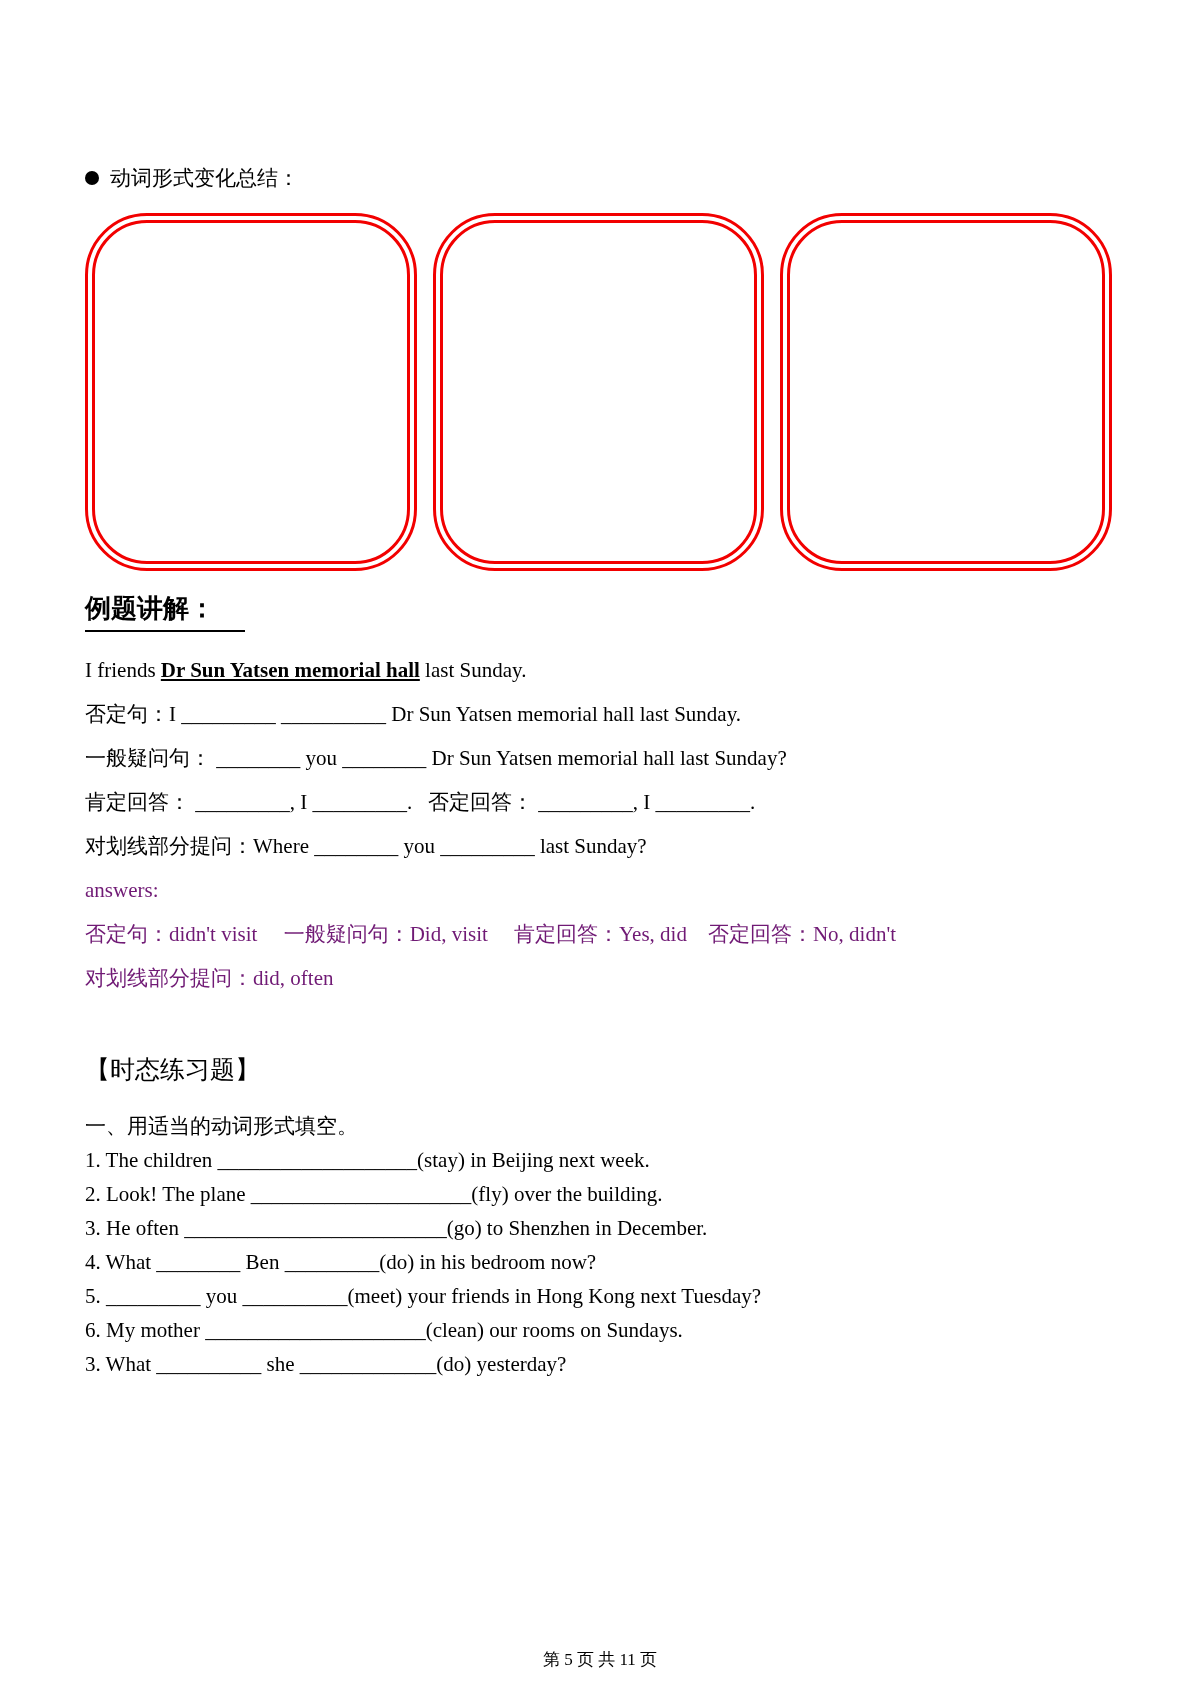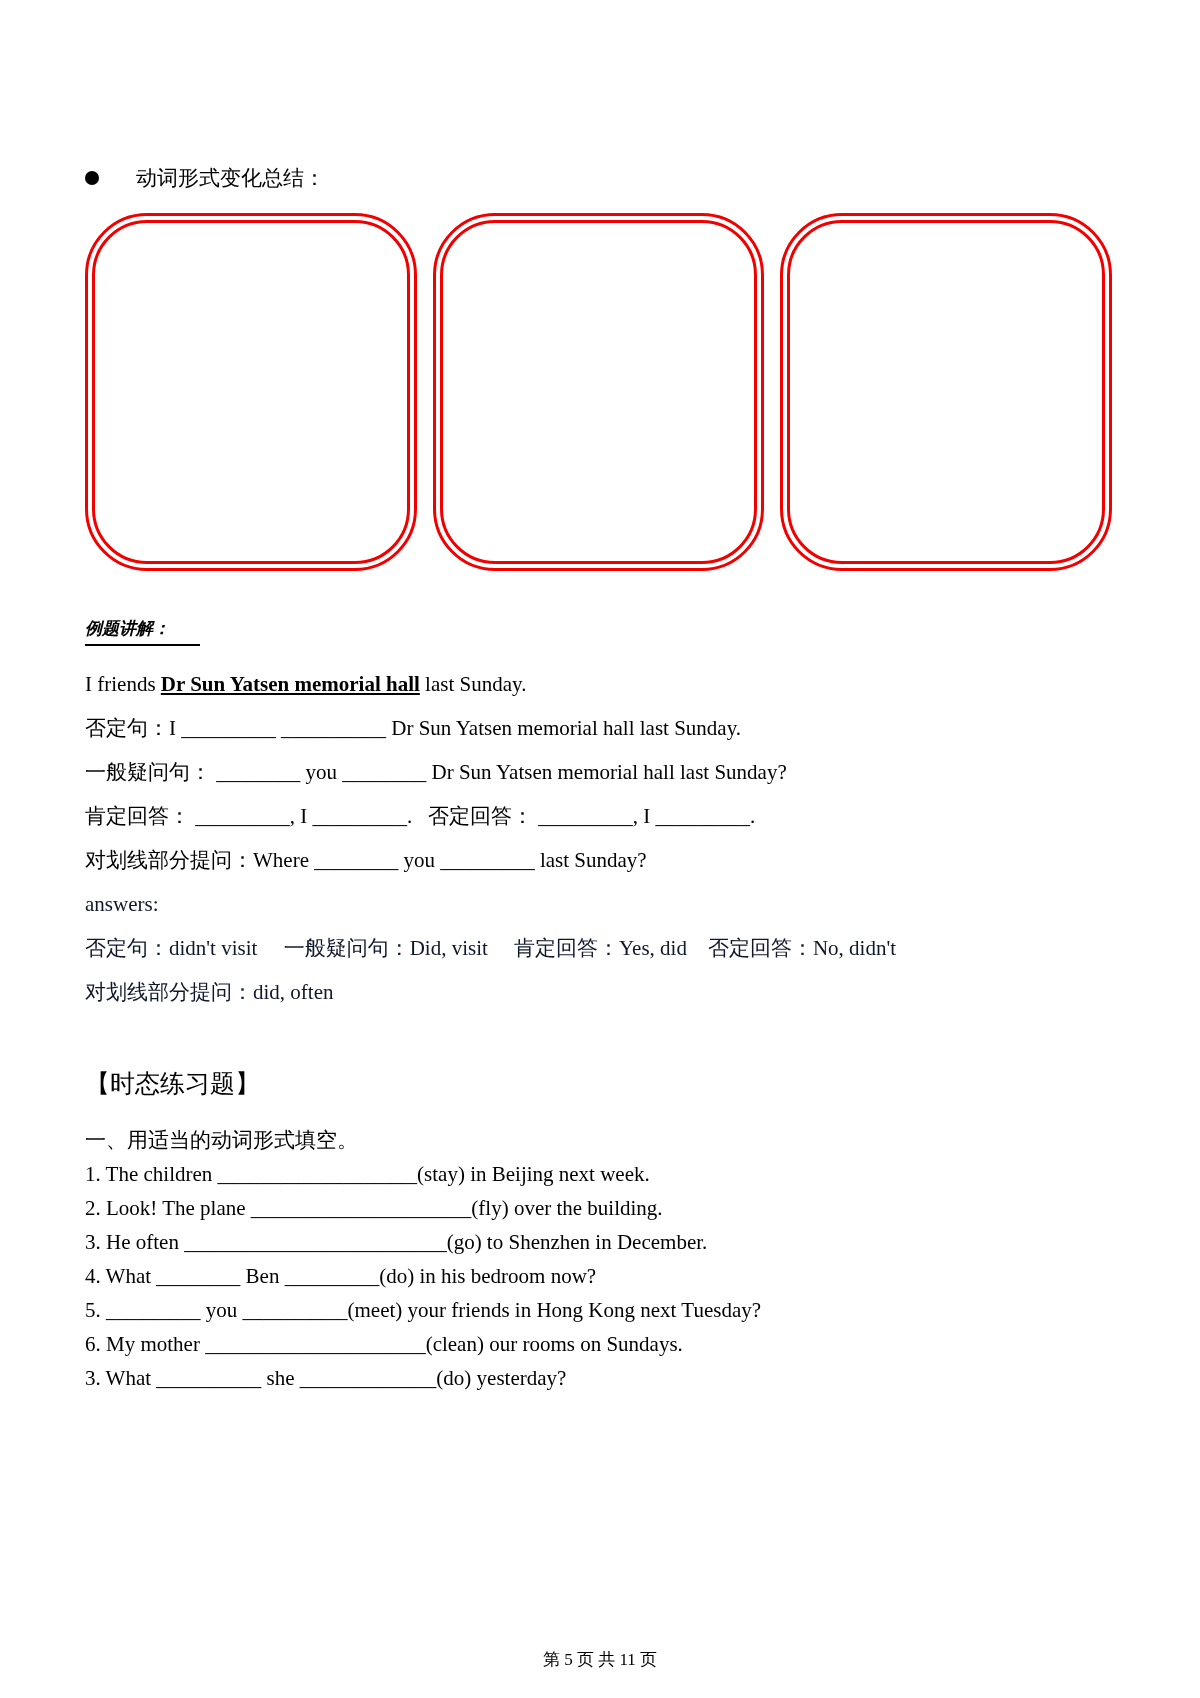--- a/index.html
+++ b/index.html
@@ -11,21 +11,21 @@
     position: relative;
     overflow: hidden;
   }
   .page {
     position: relative;
     width: 1200px; height: 1698px;
     padding: 165px 88px 0 85px;
   }
   
   .bullet-line {
-    display: flex; align-items: center; gap: 37px;
+    display: flex; align-items: center; gap: 11px;
     font-size: 21px; line-height: 26px;
   }
   .bullet-dot {
     width: 14px; height: 14px; border-radius: 50%;
     background: #000; flex: 0 0 auto;
   }
   
   .boxes {
     margin-top: 22px;
     display: flex; gap: 16px;
@@ -37,35 +37,35 @@
     border-radius: 62px;
     padding: 4px;
     background: #fff;
   }
   .box-inner {
     width: 100%; height: 100%;
     border: 3px solid #f20000;
     border-radius: 55px;
   }
   
-  .example-heading { margin-top: 46px; font-size: 17px; font-style: italic; }
+  .example-heading { margin-top: 20px; font-size: 26px; }
   .example-heading span {
     display: inline-block;
     font-weight: bold;
     border-bottom: 2px solid #000;
     padding: 0 30px 4px 0;
   }
   p.line {
     font-size: 21px; line-height: 25px;
     margin-top: 19px;
     white-space: pre-wrap;
   }
   p.sentence { margin-top: 26px; }
   .u { text-decoration: underline; font-weight: bold; }
-  .red { color: #0f172a; }
+  .red { color: #701a75; }
   
   .practice-heading {
     margin-top: 62px;
     font-size: 25px; font-weight: normal;
     font-family: "Liberation Sans", "DejaVu Sans", sans-serif;
   }
   p.section-title { margin-top: 28px; }
   p.q { margin-top: 9px; }
   
   .footer {

